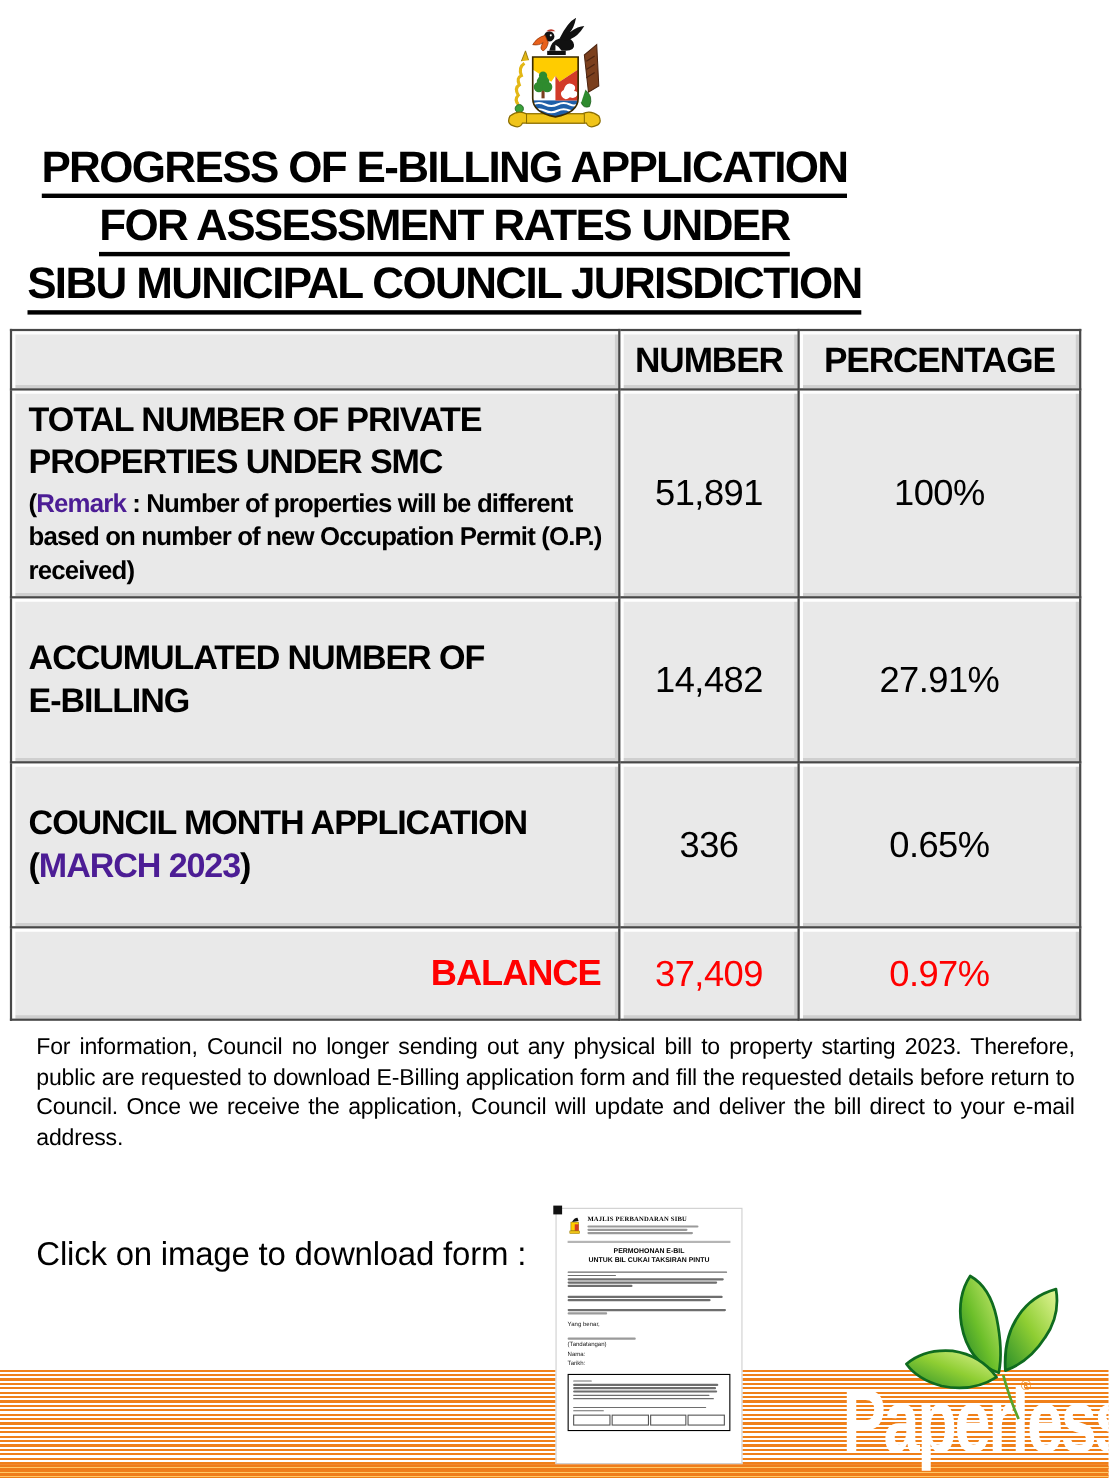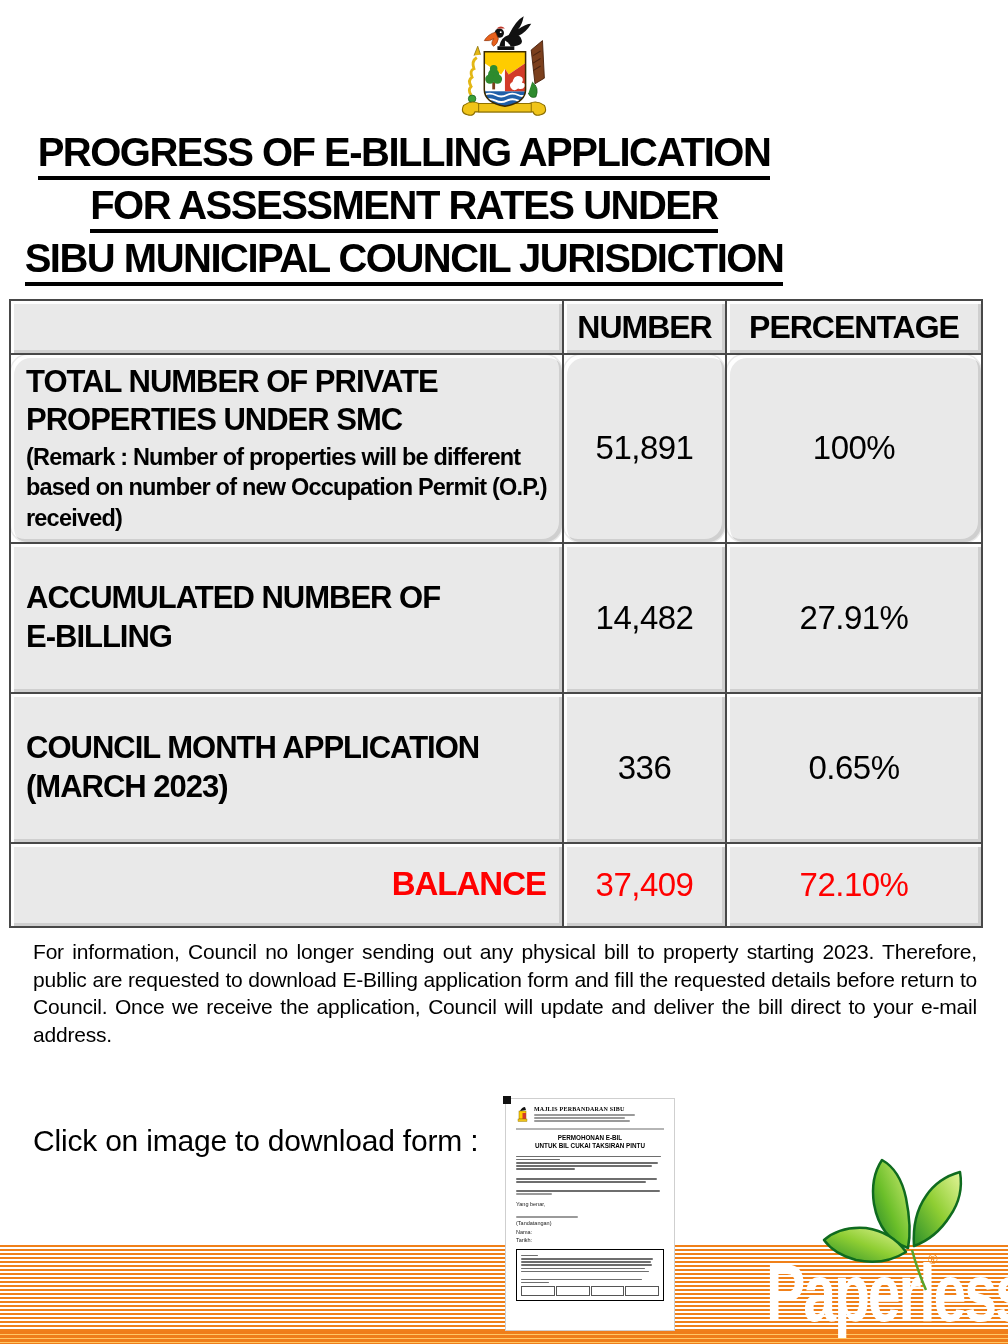--- a/index.html
+++ b/index.html
@@ -24,25 +24,25 @@
   
   table.stats { position:absolute; left:9px; top:299px; width:972px;
     border-collapse:collapse; table-layout:fixed; }
   table.stats col.c1 { width:553px; } table.stats col.c2 { width:163px; } table.stats col.c3 { width:256px; }
   table.stats td, table.stats th {
     background:#e9e9e9; border:2px solid #484848;
     box-shadow: inset 3px 3px 0 rgba(255,255,255,.95), inset -3px -3px 0 rgba(185,185,185,.55);
     vertical-align:middle;
   }
   tr.hd th { height:54px; font-size:32px; font-weight:800; letter-spacing:-1px; text-align:center; }
-  tr.r1 td { height:182px;border-radius:17px; } tr.r2 td { height:150px; } tr.r3 td { height:150px; } tr.r4 td { height:84px;margin-left:19px; }
+  tr.r1 td { height:182px; } tr.r2 td { height:150px; } tr.r3 td { height:150px; } tr.r4 td { height:84px;margin-left:19px; }
   td.lbl { text-align:left; padding:8px 14px 8px 15px; }
   .big-label { font-size:31px; font-weight:800; letter-spacing:-1px; line-height:1.24; }
   .remark { font-size:23.5px; font-weight:800; letter-spacing:-0.8px; line-height:1.3; margin-top:2px; }
-  .red { color:#000000; }
+  .red { color:#4c1d95; }
   td.num { text-align:center; font-size:33px; font-weight:400; letter-spacing:-0.5px; }
   tr.r4 td.lbl { text-align:right; padding-right:16px; }
   tr.r4 .big-label, tr.r4.red-row td.num { color:#ff0000; }
 
   
   .para {
     position:absolute; left:33px; top:938px; width:944px;
     font-size:21px; line-height:1.32; text-align:justify; letter-spacing:-0.2px;
   }
   .prompt { position:absolute; left:33px; top:1124px; font-size:30px; letter-spacing:-0.2px; }
@@ -173,21 +173,21 @@
         </div>
       </td>
       <td class="num">336</td>
       <td class="num">0.65%</td>
     </tr>
     <tr class="r4 red-row">
       <td class="lbl">
         <div class="big-label" style="font-size:33px;">BALANCE</div>
       </td>
       <td class="num red">37,409</td>
-      <td class="num red">72.10%</td>
+      <td class="num red">0.97%</td>
     </tr>
   </tbody>
     </table>
 
   <div class="para">For information, Council no longer sending out any physical bill to property starting 2023. Therefore, public are requested to download E-Billing application form and fill the requested details before return to Council. Once we receive the application, Council will update and deliver the bill direct to your e-mail address.</div>
 
   <div class="prompt">Click on image to download form :</div>
 
   <div class="band"></div>
   <div class="band-bottom"></div>

